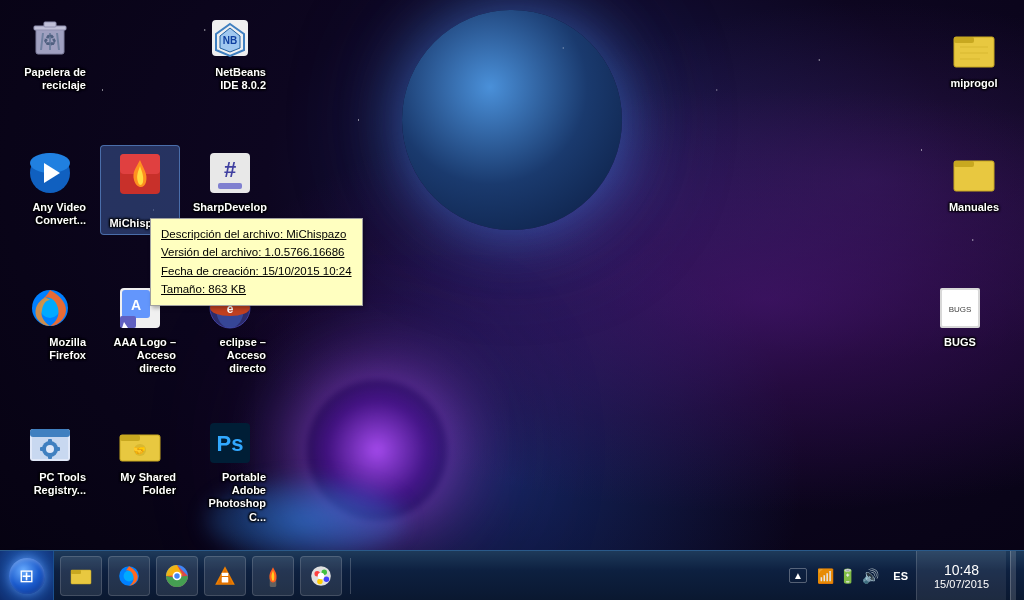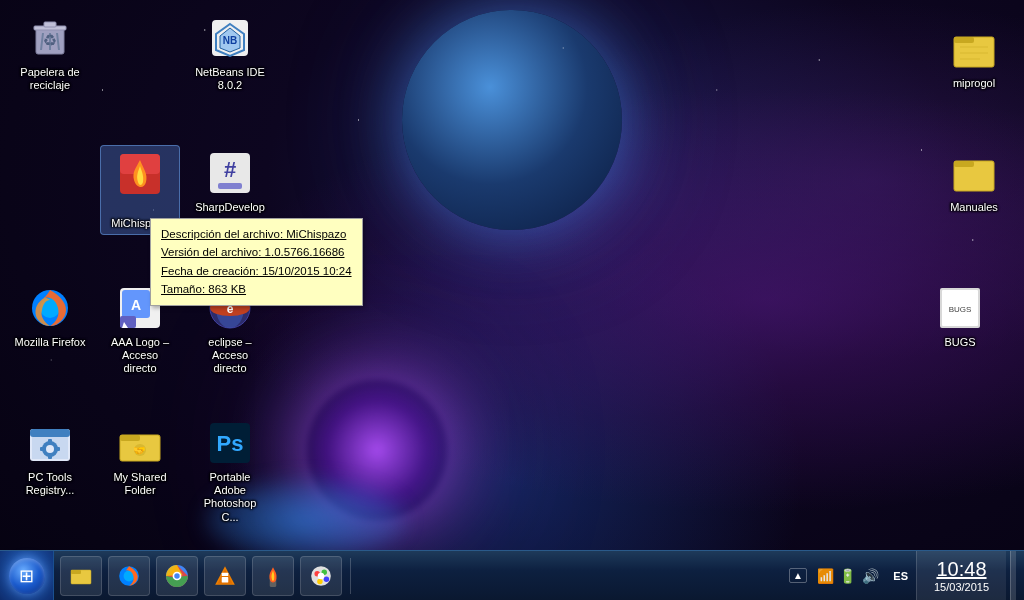--- a/index.html
+++ b/index.html
@@ -116,25 +116,26 @@
       display: flex;
       align-items: center;
       justify-content: center;
       margin-bottom: 4px;
       position: relative;
     }
 
     .icon-label {
       color: white;
       font-size: 11px;
-      text-align: center;
+      text-align: right;
       text-shadow: 1px 1px 2px black, -1px -1px 2px black, 1px -1px 2px black, -1px 1px 2px black;
       line-height: 1.2;
       max-width: 76px;
       word-wrap: break-word;
+      font-weight: bold;
     }
 
     
     .tooltip {
       position: absolute;
       background: #ffffc0;
       border: 1px solid #a0a0a0;
       padding: 6px 10px;
       font-size: 11.5px;
       color: #000;
@@ -250,23 +251,22 @@
       display: flex;
       flex-direction: column;
       align-items: center;
       justify-content: center;
       padding: 0 10px;
       min-width: 90px;
     }
 
     .clock-time {
       color: white;
-      font-size: 20px;
+      font-size: 14px;
       font-weight: 400;
-      text-decoration: underline;
     }
 
     .clock-date {
       color: white;
       font-size: 11px;
     }
 
     
     .icon-michispazo {
       background: rgba(80,120,200,0.4);
@@ -340,20 +340,31 @@
           <rect x="2" y="10" width="40" height="30" rx="2" fill="none" stroke="#c8a820" stroke-width="1"></rect>
 
           <line x1="8" y1="20" x2="36" y2="20" stroke="#c8a820" stroke-width="1" opacity="0.5"></line>
           <line x1="8" y1="26" x2="36" y2="26" stroke="#c8a820" stroke-width="1" opacity="0.5"></line>
           <line x1="8" y1="32" x2="28" y2="32" stroke="#c8a820" stroke-width="1" opacity="0.5"></line>
         </svg>
       </div>
       <span class="icon-label">miprogol</span>
     </div>
 
+    <div class="icon" style="left:10px; top:145px;">
+      <div class="icon-img">
+        <svg width="44" height="44" viewBox="0 0 44 44">
+          <rect x="2" y="2" width="40" height="40" rx="20" fill="#1060c0"></rect>
+          <rect x="2" y="2" width="40" height="20" rx="20" fill="#2080e0"></rect>
+          <polygon points="16,12 32,22 16,32" fill="white"></polygon>
+        </svg>
+      </div>
+      <span class="icon-label">Any Video
+Convert...</span>
+    </div>
 
     <div class="icon icon-michispazo" style="left:100px; top:145px;gap:15px;">
       <div class="icon-img">
         <svg width="44" height="44" viewBox="0 0 44 44">
           <rect x="2" y="2" width="40" height="40" rx="4" fill="#c8302a"></rect>
           <rect x="2" y="2" width="40" height="20" rx="4" fill="#e04040"></rect>
 
           <path d="M22 8 C18 16 14 20 16 28 C18 36 26 38 28 30 C30 22 26 18 22 8Z" fill="#ff9020"></path>
           <path d="M22 14 C20 20 18 24 20 30 C21 34 24 34 25 30 C26 24 24 20 22 14Z" fill="#ffdd40"></path>
         </svg>
@@ -564,19 +575,19 @@
       <div class="tray-icons">
         <span class="tray-icon">📶</span>
         <span class="tray-icon">🔋</span>
         <span class="tray-icon">🔊</span>
       </div>
 
       <div class="tray-language">ES</div>
 
       <div class="clock-area">
         <span class="clock-time">10:48</span>
-        <span class="clock-date">15/03/2015</span>
+        <span class="clock-date">15/07/2015</span>
       </div>
 
       <div style="width:6px; height:100%; background: rgba(255,255,255,0.15); border-left: 1px solid rgba(255,255,255,0.2); cursor:pointer;"></div>
     </div>
   </div>
 </div>
 
 </body></html>

